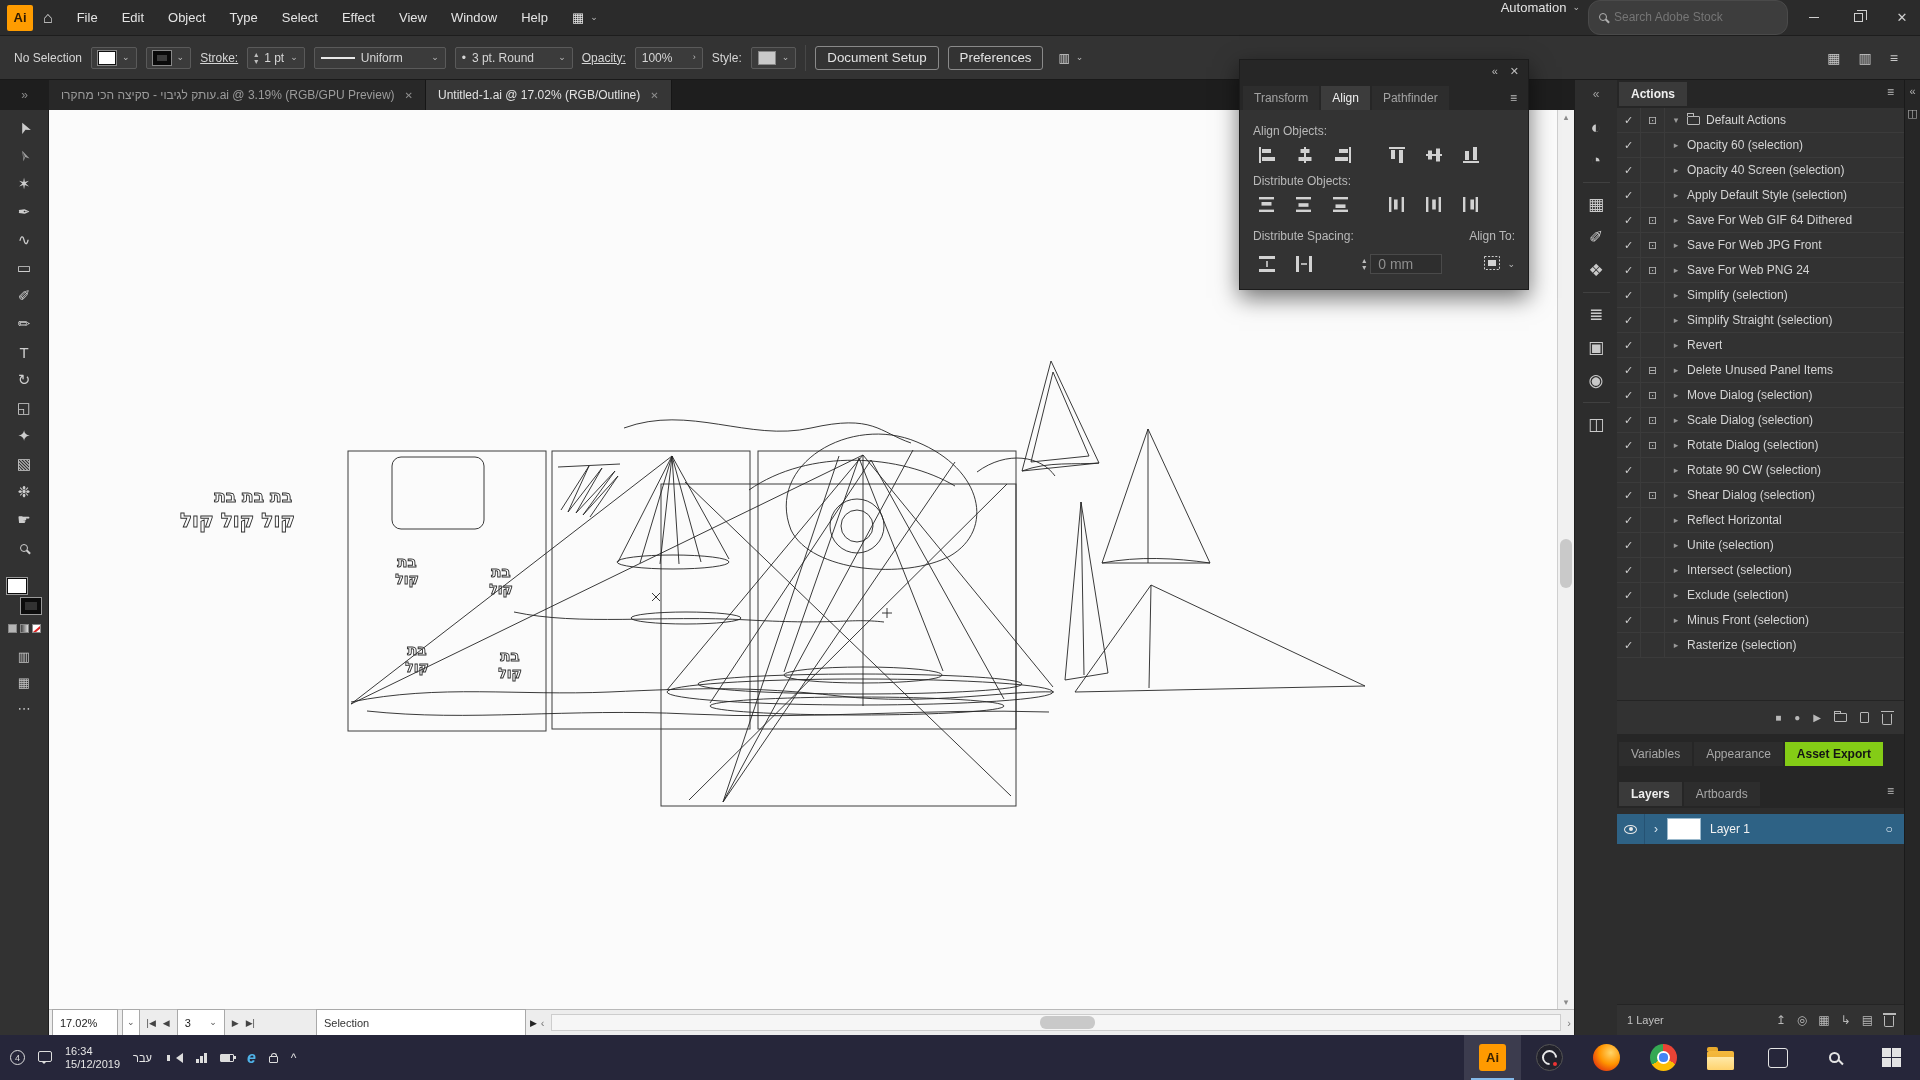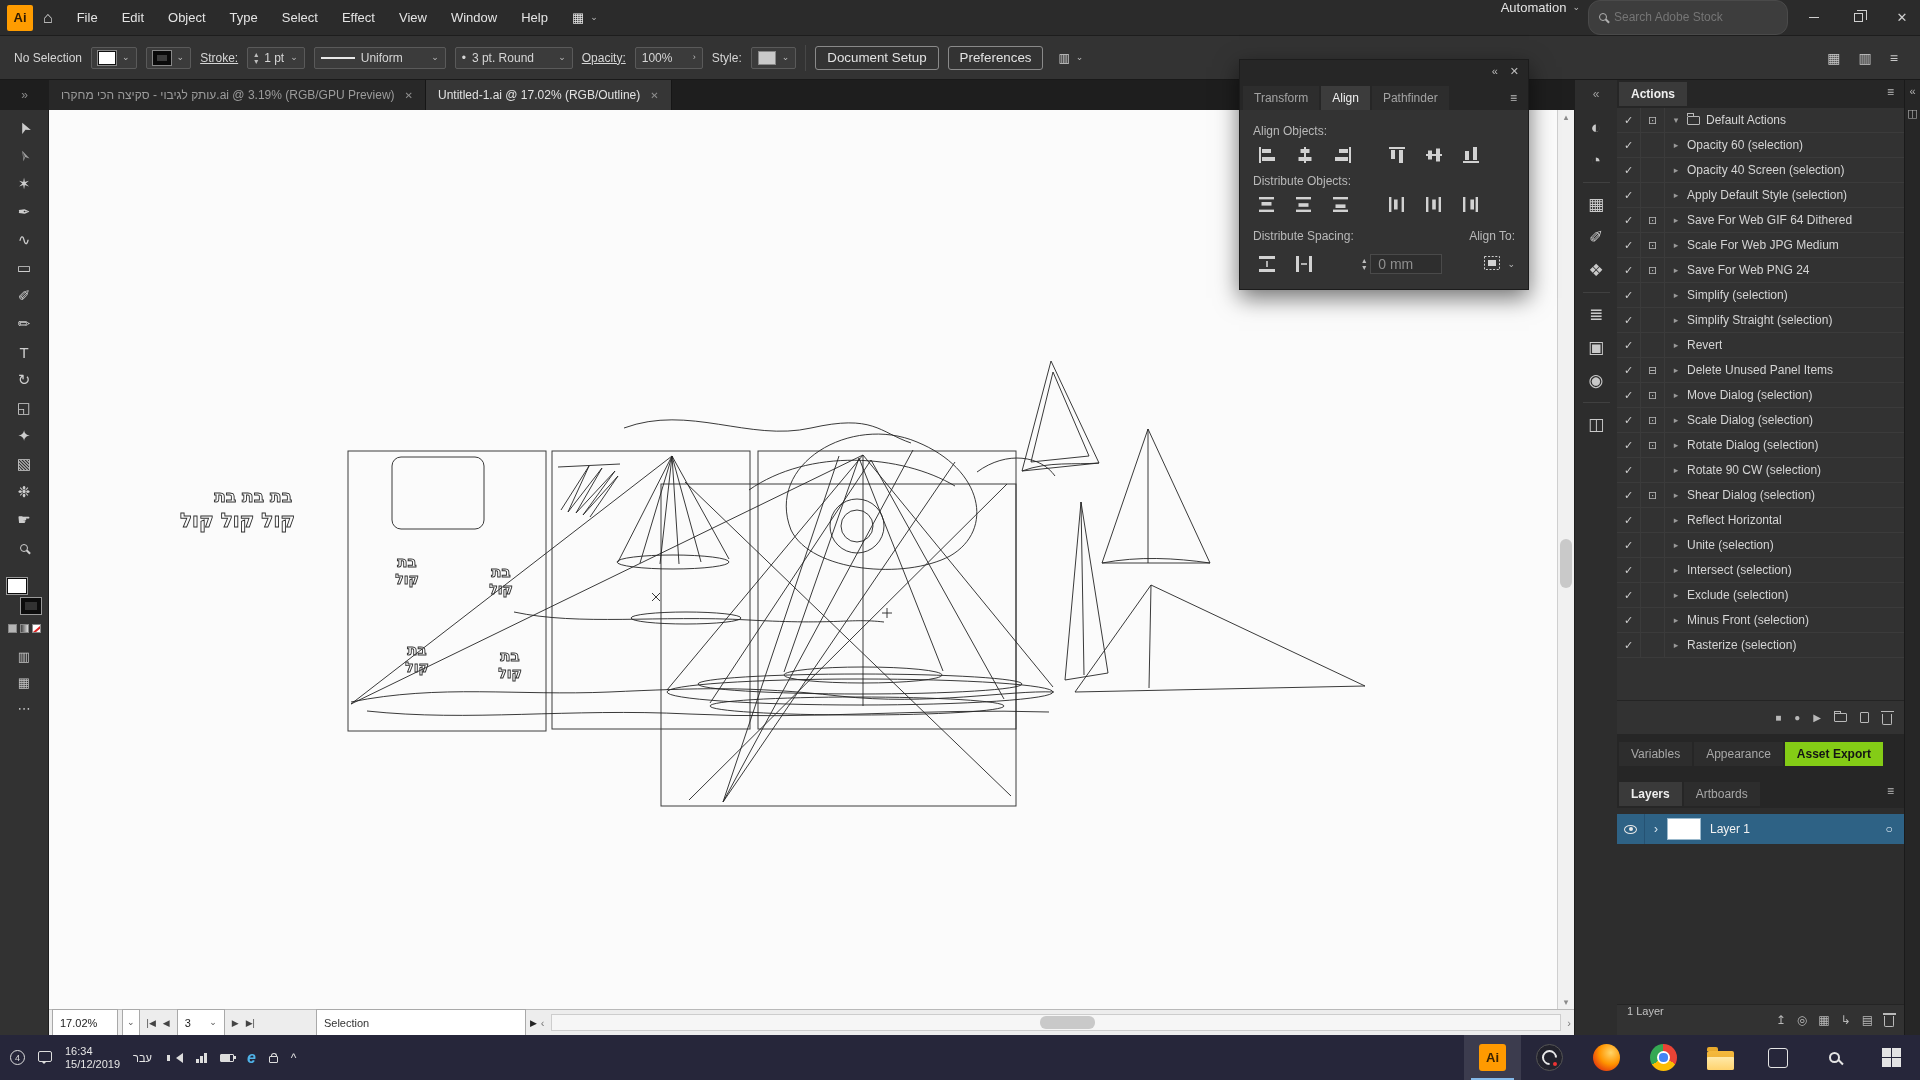--- a/index.html
+++ b/index.html
@@ -160,21 +160,21 @@
   align-items:center;color:#f2f2f2}
 .lr-eye{width:28px;align-self:stretch;display:flex;align-items:center;justify-content:center;
   border-right:1px solid #255273}
 .eye{display:inline-block;width:13px;height:9px;border:1px solid #e8e8e8;border-radius:50%;position:relative}
 .eye::after{content:"";position:absolute;left:3.5px;top:1.8px;width:4px;height:4px;border-radius:50%;background:#e8e8e8}
 .lr-chev{width:22px;text-align:center;color:#d8e6f0;font-size:12px}
 .lr-thumb{width:34px;height:22px;background:#fff;border:1px solid #9bb9cc;margin-right:9px}
 .lr-name{flex:1}
 .lr-target{width:30px;text-align:center;color:#e8f2fa;font-size:12px}
 #layers-footer{position:absolute;left:0;top:924px;width:287px;height:31px;background:#323232;
-  border-top:1px solid #242424;display:flex;gap:12px;padding:0 10px;color:#c3c3c3;font-size:11px}
+  border-top:1px solid #242424;display:flex;align-items:center;gap:12px;padding:0 10px;color:#c3c3c3;font-size:11px}
 #layers-footer .icons{margin-left:auto;display:flex;align-items:center;gap:11px;font-size:12px;color:#b9b9b9}
 
 
 #taskbar{position:absolute;left:0;top:1035px;width:1920px;height:45px;background:#26263a;display:flex;
   align-items:center;color:#e6e6e6}
 #tray{display:flex;align-items:center;gap:13px;padding-left:10px;font-size:11px}
 .badge{width:15px;height:15px;border:1px solid #ddd;border-radius:50%;display:flex;align-items:center;
   justify-content:center;font-size:9px;color:#ddd}
 .bubble{width:14px;height:11px;border:1.5px solid #ddd;border-radius:2px;position:relative;margin-top:-2px}
 .bubble::after{content:"";position:absolute;left:2px;bottom:-6px;border:3px solid transparent;border-top-color:#ddd}
@@ -647,21 +647,21 @@
       <div class="arow">
         <span class="ac1">✓</span>
         <span class="ac2">⊡</span>
         <span class="achev">▸</span>
         <span class="albl">Save For Web GIF 64 Dithered</span>
       </div>
       <div class="arow">
         <span class="ac1">✓</span>
         <span class="ac2">⊡</span>
         <span class="achev">▸</span>
-        <span class="albl">Scale For Web JPG Medium</span>
+        <span class="albl">Save For Web JPG Front</span>
       </div>
       <div class="arow">
         <span class="ac1">✓</span>
         <span class="ac2">⊡</span>
         <span class="achev">▸</span>
         <span class="albl">Save For Web PNG 24</span>
       </div>
       <div class="arow">
         <span class="ac1">✓</span>
         <span class="ac2"></span>

